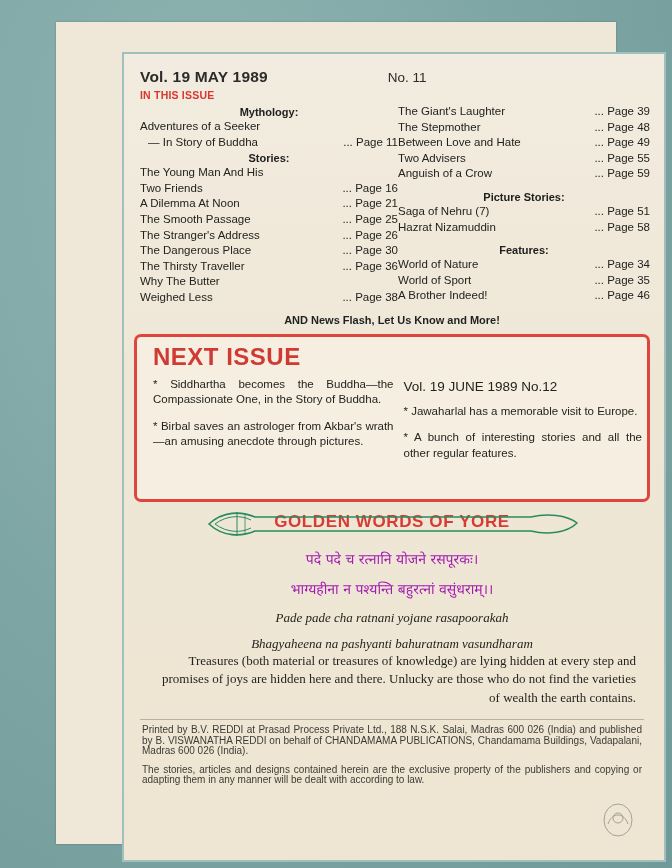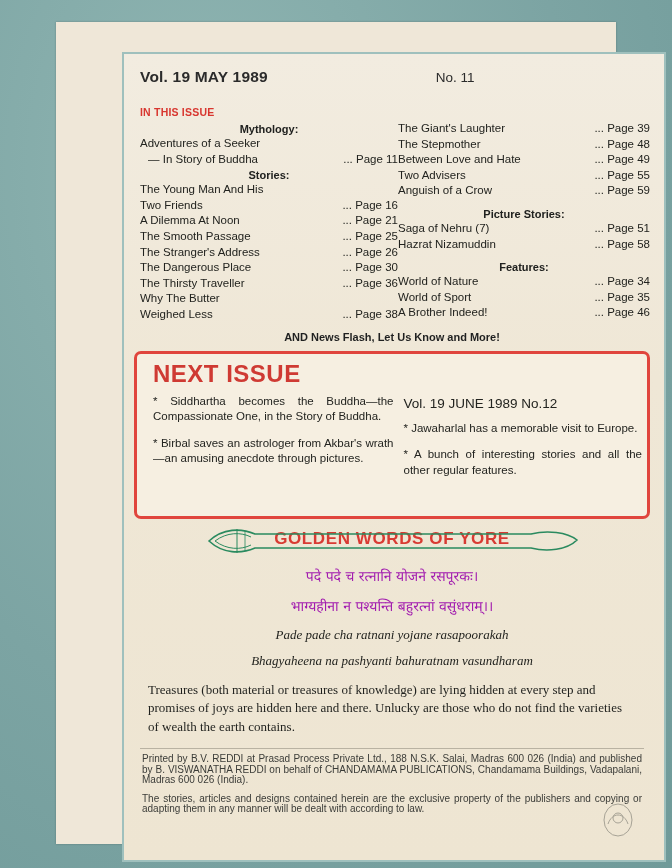--- a/index.html
+++ b/index.html
@@ -25,31 +25,30 @@
     background:linear-gradient(180deg,#f2ece0 0%,#efe7d6 40%,#eee5d2 100%);
   }
   .content{
     position:absolute;left:78px;top:42px;width:516px;height:782px;
   }
 
   
   .header-row{
     display:flex;align-items:baseline;
     padding:4px 0 2px 6px;
-    gap:48px;
   }
   .vol{
     font-size:15.5px;font-weight:bold;color:#2b2b2b;letter-spacing:.2px;
   }
   .issue-no{
     font-size:13.5px;color:#2b2b2b;margin-left:120px;
   }
   .in-this-issue{
     color:#d8362f;font-size:10.5px;font-weight:bold;letter-spacing:.2px;
-    padding-left:6px;margin-top:18px;
+    padding-left:6px;margin-top:1px;
   }
 
   
   .cols{display:flex;padding-left:6px;margin-top:3px;}
   .col-left{width:258px;}
   .col-right{width:252px;}
   .sec-title{
     font-size:11px;font-weight:bold;color:#20211f;margin:2px 0 1px 0;text-align:center;
   }
   .entry{
@@ -110,21 +109,21 @@
   .sanskrit{
     text-align:center;color:#a21caf;font-size:14px;line-height:22px;
     margin-top:8px;font-family:"DejaVu Sans", sans-serif;
   }
   .translit{
     text-align:center;font-family:"Liberation Serif", serif;font-style:italic;
     font-size:13px;line-height:17px;color:#22231f;margin-top:9px;
   }
   .meaning{
     font-family:"Liberation Serif", serif;font-size:13px;line-height:18.5px;
-    color:#1f201d;margin:12px 14px 0 14px;text-align:left;
+    color:#1f201d;margin:0 14px 0 14px;text-align:right;
   }
 
   .rule{
     margin:12px 6px 0 6px;border-top:1px solid #b9b2a2;
   }
   .imprint{
     font-size:10px;line-height:10.5px;color:#3b3c38;margin:5px 8px 0 8px;
     text-align:justify;
   }
   .imprint.second{margin-top:8px;}

